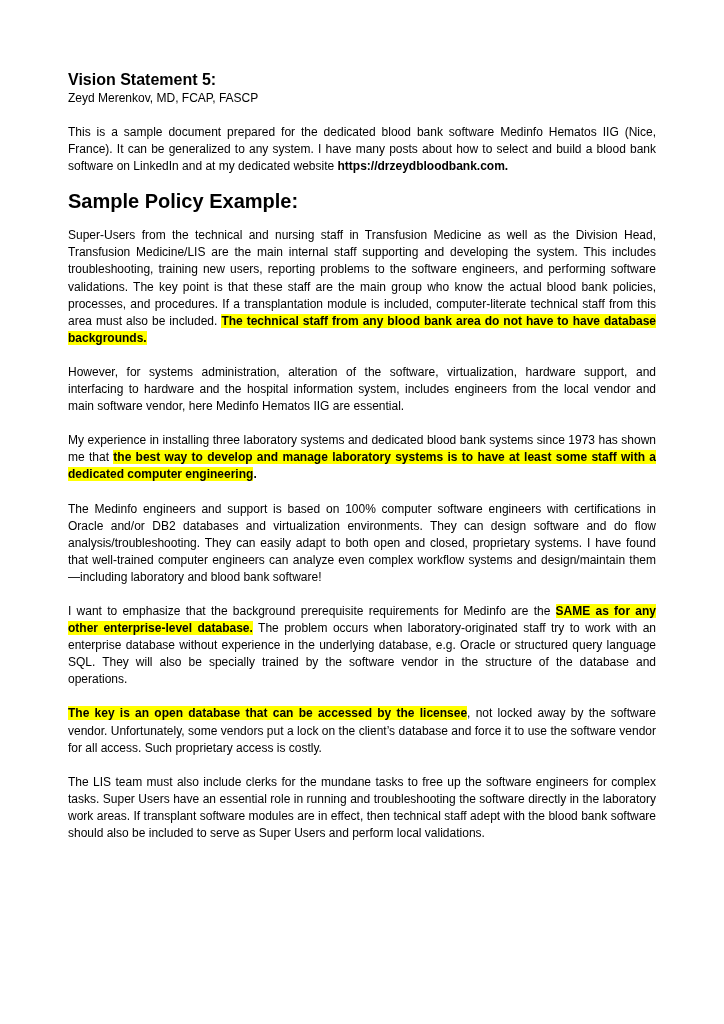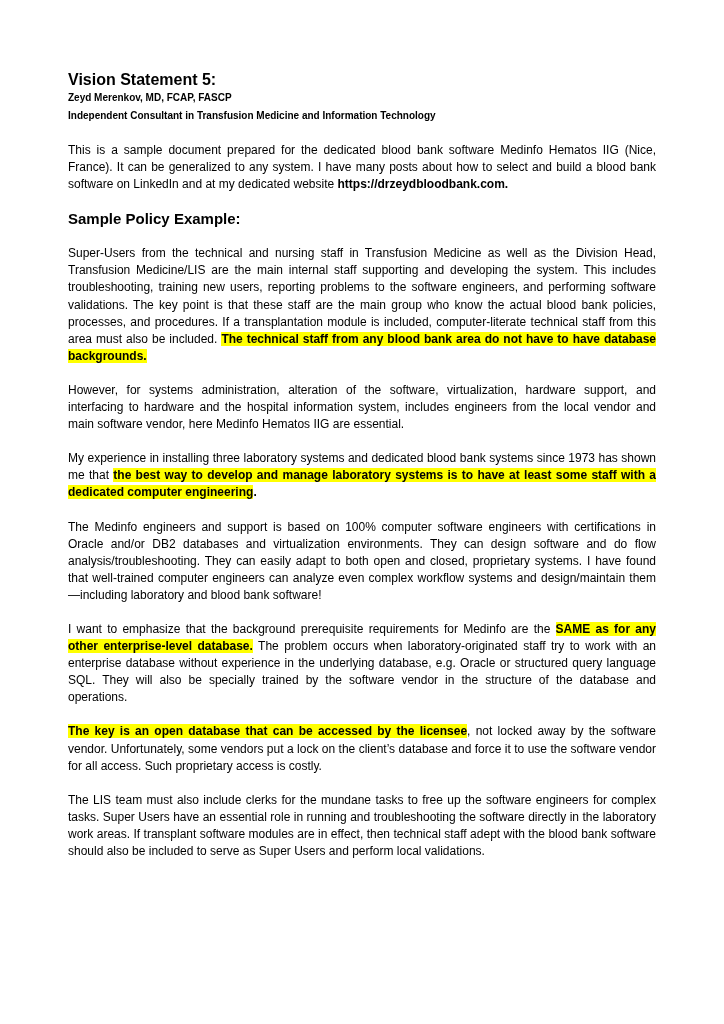--- a/index.html
+++ b/index.html
@@ -1,36 +1,35 @@
 <!DOCTYPE html>
 <html><head>
 <meta charset="utf-8">
 <style>
   html, body { margin: 0; padding: 0; background: #ffffff; }
   body { width: 724px; height: 1024px; position: relative; overflow: hidden;
          font-family: "Liberation Sans", sans-serif; color: #000; }
   .page { position: absolute; left: 68px; top: 70px; width: 588px; }
   .title-block { margin: 0; }
   .t1, .t2 { font-size: 16px; font-weight: bold; line-height: 19px; display: block; }
-  .t3, .t4 { font-size: 10px; font-weight: bold; line-height: 18px; display: block; }
+  .t3, .t4 { font-size: 12px; font-weight: normal; line-height: 18px; display: block; }
   .t4 { white-space: nowrap; }
   p { margin: 0; font-size: 12px; line-height: 17.1px; text-align: justify; }
   .gap { height: 17px; }
-  .heading { font-size: 15px; font-weight: bold; line-height: 18px; margin: 0; }
+  .heading { font-size: 20px; font-weight: bold; line-height: 18px; margin: 0; }
   .hl { background: #ffff00; font-weight: bold; }
   .b { font-weight: bold; }
 </style>
 </head>
 <body>
 
 <div class="page">
   <div class="title-block">
     <span class="t1">Vision Statement 5:</span>
     <span class="t3">Zeyd Merenkov, MD, FCAP, FASCP</span>
-    <span class="t4">Independent Consultant in Transfusion Medicine and Information Technology</span>
   </div>
 
   <div class="gap"></div>
 
   <p><span>This is a sample document prepared for the dedicated blood bank software Medinfo Hematos IIG (Nice, France).  It can be generalized to any system.  I have many posts about how to select and build a blood bank software on LinkedIn and at my dedicated website </span><span class="b">https://drzeydbloodbank.com.</span></p>
 
   <div class="gap"></div>
 
   <h2 class="heading">Sample Policy Example:</h2>
 

